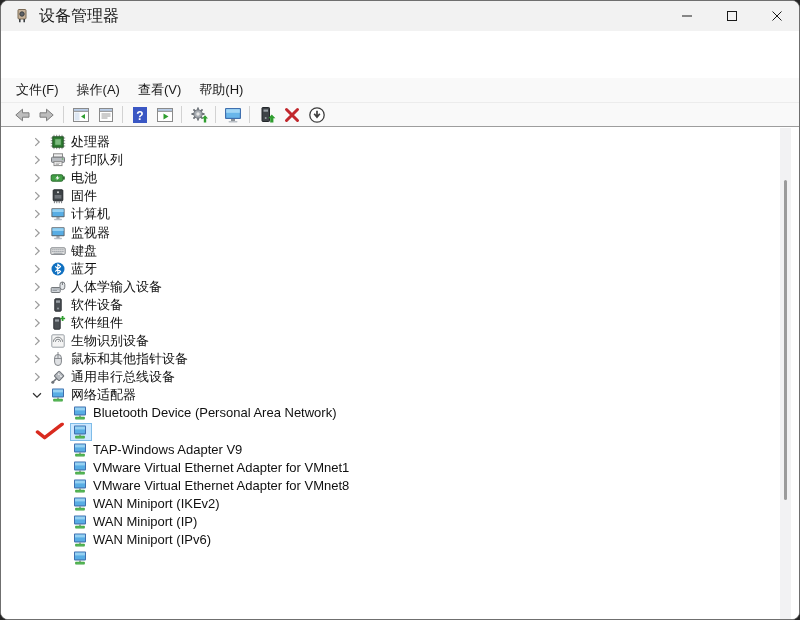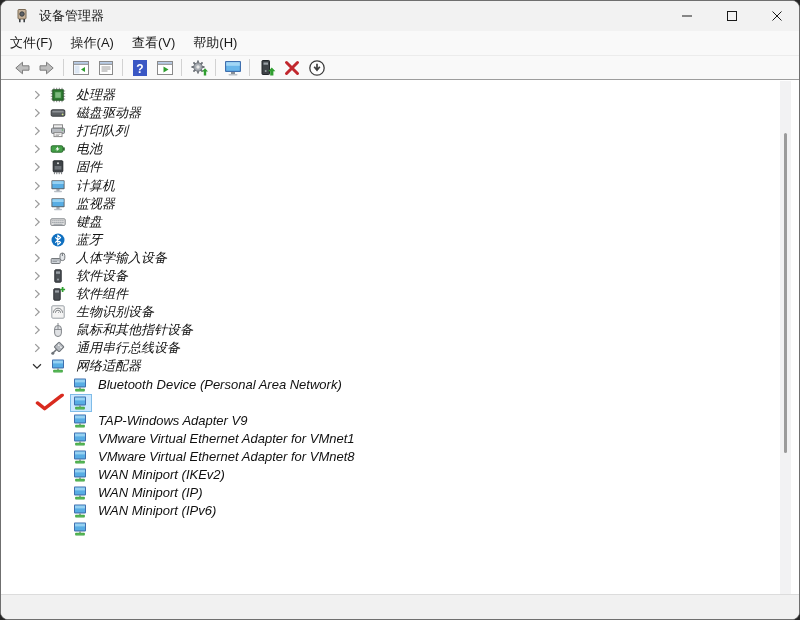--- a/index.html
+++ b/index.html
@@ -1,41 +1,41 @@
 <!DOCTYPE html>
 <html><head>
 <meta charset="utf-8">
 <style>
   html,body{margin:0;padding:0;background:#262626;font-family:"Liberation Sans",sans-serif;}
   .window{position:relative;width:798px;height:618px;margin:0 auto;background:#fff;
           border:1px solid #6f6f6f;border-radius:8px;overflow:hidden;}
   
   .titlebar{height:30px;background:#f2f2f2;display:flex;align-items:center;}
   .app-icon{margin-left:13px;width:16px;height:16px;display:flex;align-items:center;}
-  .title-text{margin-left:9px;font-size:13px;color:#1a1a1a;}
+  .title-text{margin-left:9px;font-size:16px;color:#1a1a1a;}
   .win-controls{margin-left:auto;display:flex;height:100%;}
   .win-btn{width:45px;height:100%;display:flex;align-items:center;justify-content:center;cursor:default;}
   
-  .menubar{height:25px;background:#f9f9f9;display:flex;align-items:center;
-           border-bottom:1px solid #ececec;box-sizing:border-box;}
+  .menubar{height:25px;background:#f9f9f9;display:flex;align-items:center;padding-left:6px;
+           border-bottom:1px solid #ececec;box-sizing:border-box;margin-top:47px;}
   .menu-item{font-size:13px;color:#1a1a1a;padding:2px 9px;}
   
   .toolbar{height:23px;background:#f9f9f9;display:flex;align-items:center;padding-left:8px;}
   .tb-btn{width:25px;height:21px;display:flex;align-items:center;justify-content:center;}
   .tb-sep{width:1px;height:17px;background:#d2d2d2;margin:0 4px;}
   
   .content{position:relative;height:515px;background:#fff;border-top:1px solid #9d9d9d;
            box-sizing:border-box;overflow:hidden;}
   .tree{padding-top:6px;}
   .tree-row{position:relative;display:flex;align-items:center;height:18.1px;white-space:nowrap;}
   .spacer0{width:28px;flex:none;}
   .spacer1{width:66px;flex:none;}
   .chev{width:16px;height:16px;flex:none;display:flex;align-items:center;justify-content:center;}
-  .row-inner{display:flex;align-items:center;gap:10px;padding:0 3px 0 1px;margin-left:3px;
-             border:1px solid transparent;height:16px;font-style:italic;}
+  .row-inner{display:flex;align-items:center;gap:5px;padding:0 3px 0 1px;margin-left:3px;
+             border:1px solid transparent;height:16px;}
   .row-inner.selected{background:#cce8ff;border-color:#7fbce8;}
   .t-icon{width:16px;height:16px;flex:none;display:flex;align-items:center;}
   .t-label{font-size:13px;color:#101010;line-height:16px;}
   .check-annotation{position:absolute;left:34px;top:0;z-index:3;transform:rotate(-2deg);}
   
   .scroll-track{position:absolute;top:1px;bottom:0;right:8px;width:11px;background:#f2f2f3;}
   .scroll-thumb{position:absolute;top:52px;right:4px;width:3px;height:320px;background:#9b9b9b;border-radius:2px;}
   
   .statusbar{height:25px;background:#f1f1f1;border-top:1px solid #dcdcdc;box-sizing:border-box;}
 </style>
@@ -210,38 +210,20 @@
         <div class="tree-row">
           <span class="spacer0"></span>
           <span class="chev">
             <svg width="14" height="14" viewBox="0 0 16 16">
               <path d="M6 3.5L10.5 8 6 12.5" fill="none" stroke="#9a9a9a" stroke-width="1.4"></path>
             </svg>
           </span>
           <span class="row-inner">
             <span class="t-icon" style="display: flex; align-items: center;">
               <svg width="16" height="16" viewBox="0 0 16 16">
-                <rect x="1.2" y="4.8" width="13.6" height="6.4" rx="1.2" fill="#5b5f63" stroke="#3a3d40"></rect>
-                <rect x="2.2" y="5.8" width="11.6" height="1.8" rx="0.9" fill="#8d9196"></rect>
-                <circle cx="12.6" cy="9.4" r="0.9" fill="#cfe28a"></circle>
-              </svg>
-            </span>
-            <span class="t-label">磁盘驱动器</span>
-          </span>
-        </div>
-        <div class="tree-row">
-          <span class="spacer0"></span>
-          <span class="chev">
-            <svg width="14" height="14" viewBox="0 0 16 16">
-              <path d="M6 3.5L10.5 8 6 12.5" fill="none" stroke="#9a9a9a" stroke-width="1.4"></path>
-            </svg>
-          </span>
-          <span class="row-inner">
-            <span class="t-icon" style="display: flex; align-items: center;">
-              <svg width="16" height="16" viewBox="0 0 16 16">
                 <rect x="3.5" y="1.8" width="9" height="3.4" fill="#f0f0f0" stroke="#8a8a8a"></rect>
                 <rect x="1.5" y="5.2" width="13" height="5.2" rx="1" fill="#b7bbc0" stroke="#74787c"></rect>
                 <circle cx="12.5" cy="7" r="0.8" fill="#5fae5f"></circle>
                 <rect x="4" y="9.6" width="8" height="4" fill="#fff" stroke="#8a8a8a"></rect>
                 <path d="M5.5 11.2h5M5.5 12.6h3.5" stroke="#b0b0b0"></path>
               </svg>
             </span>
             <span class="t-label">打印队列</span>
           </span>
         </div>

